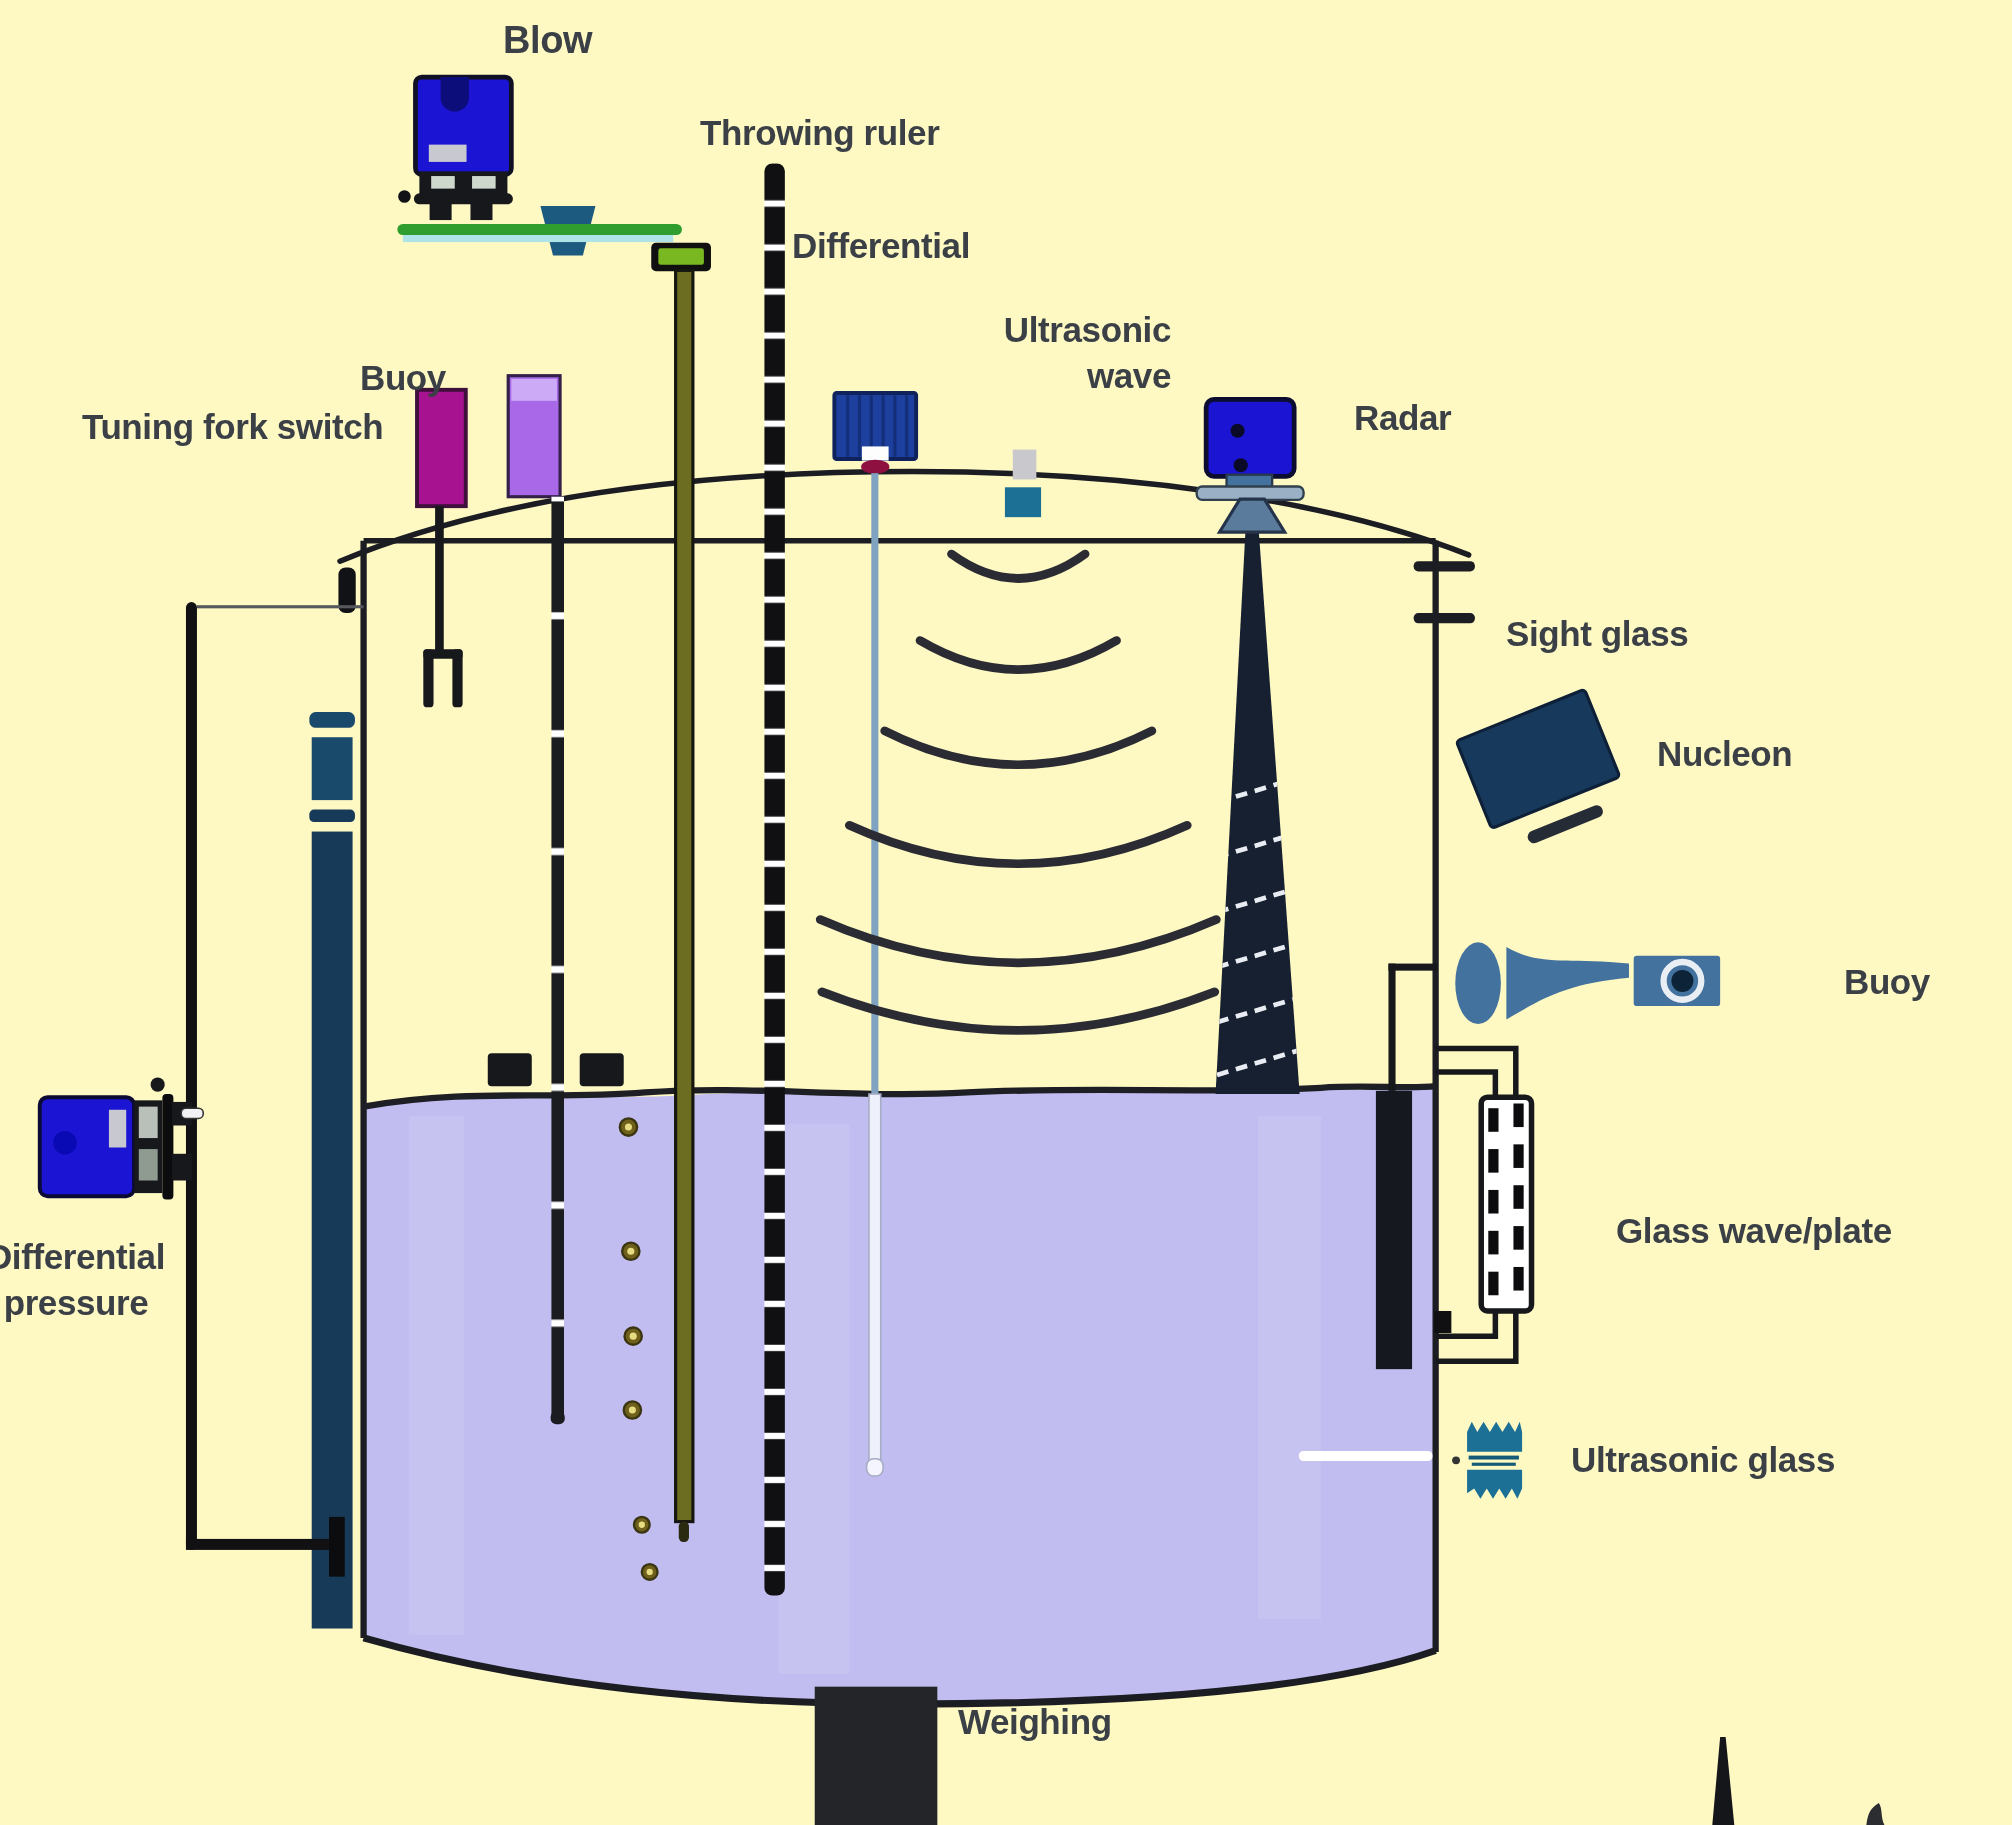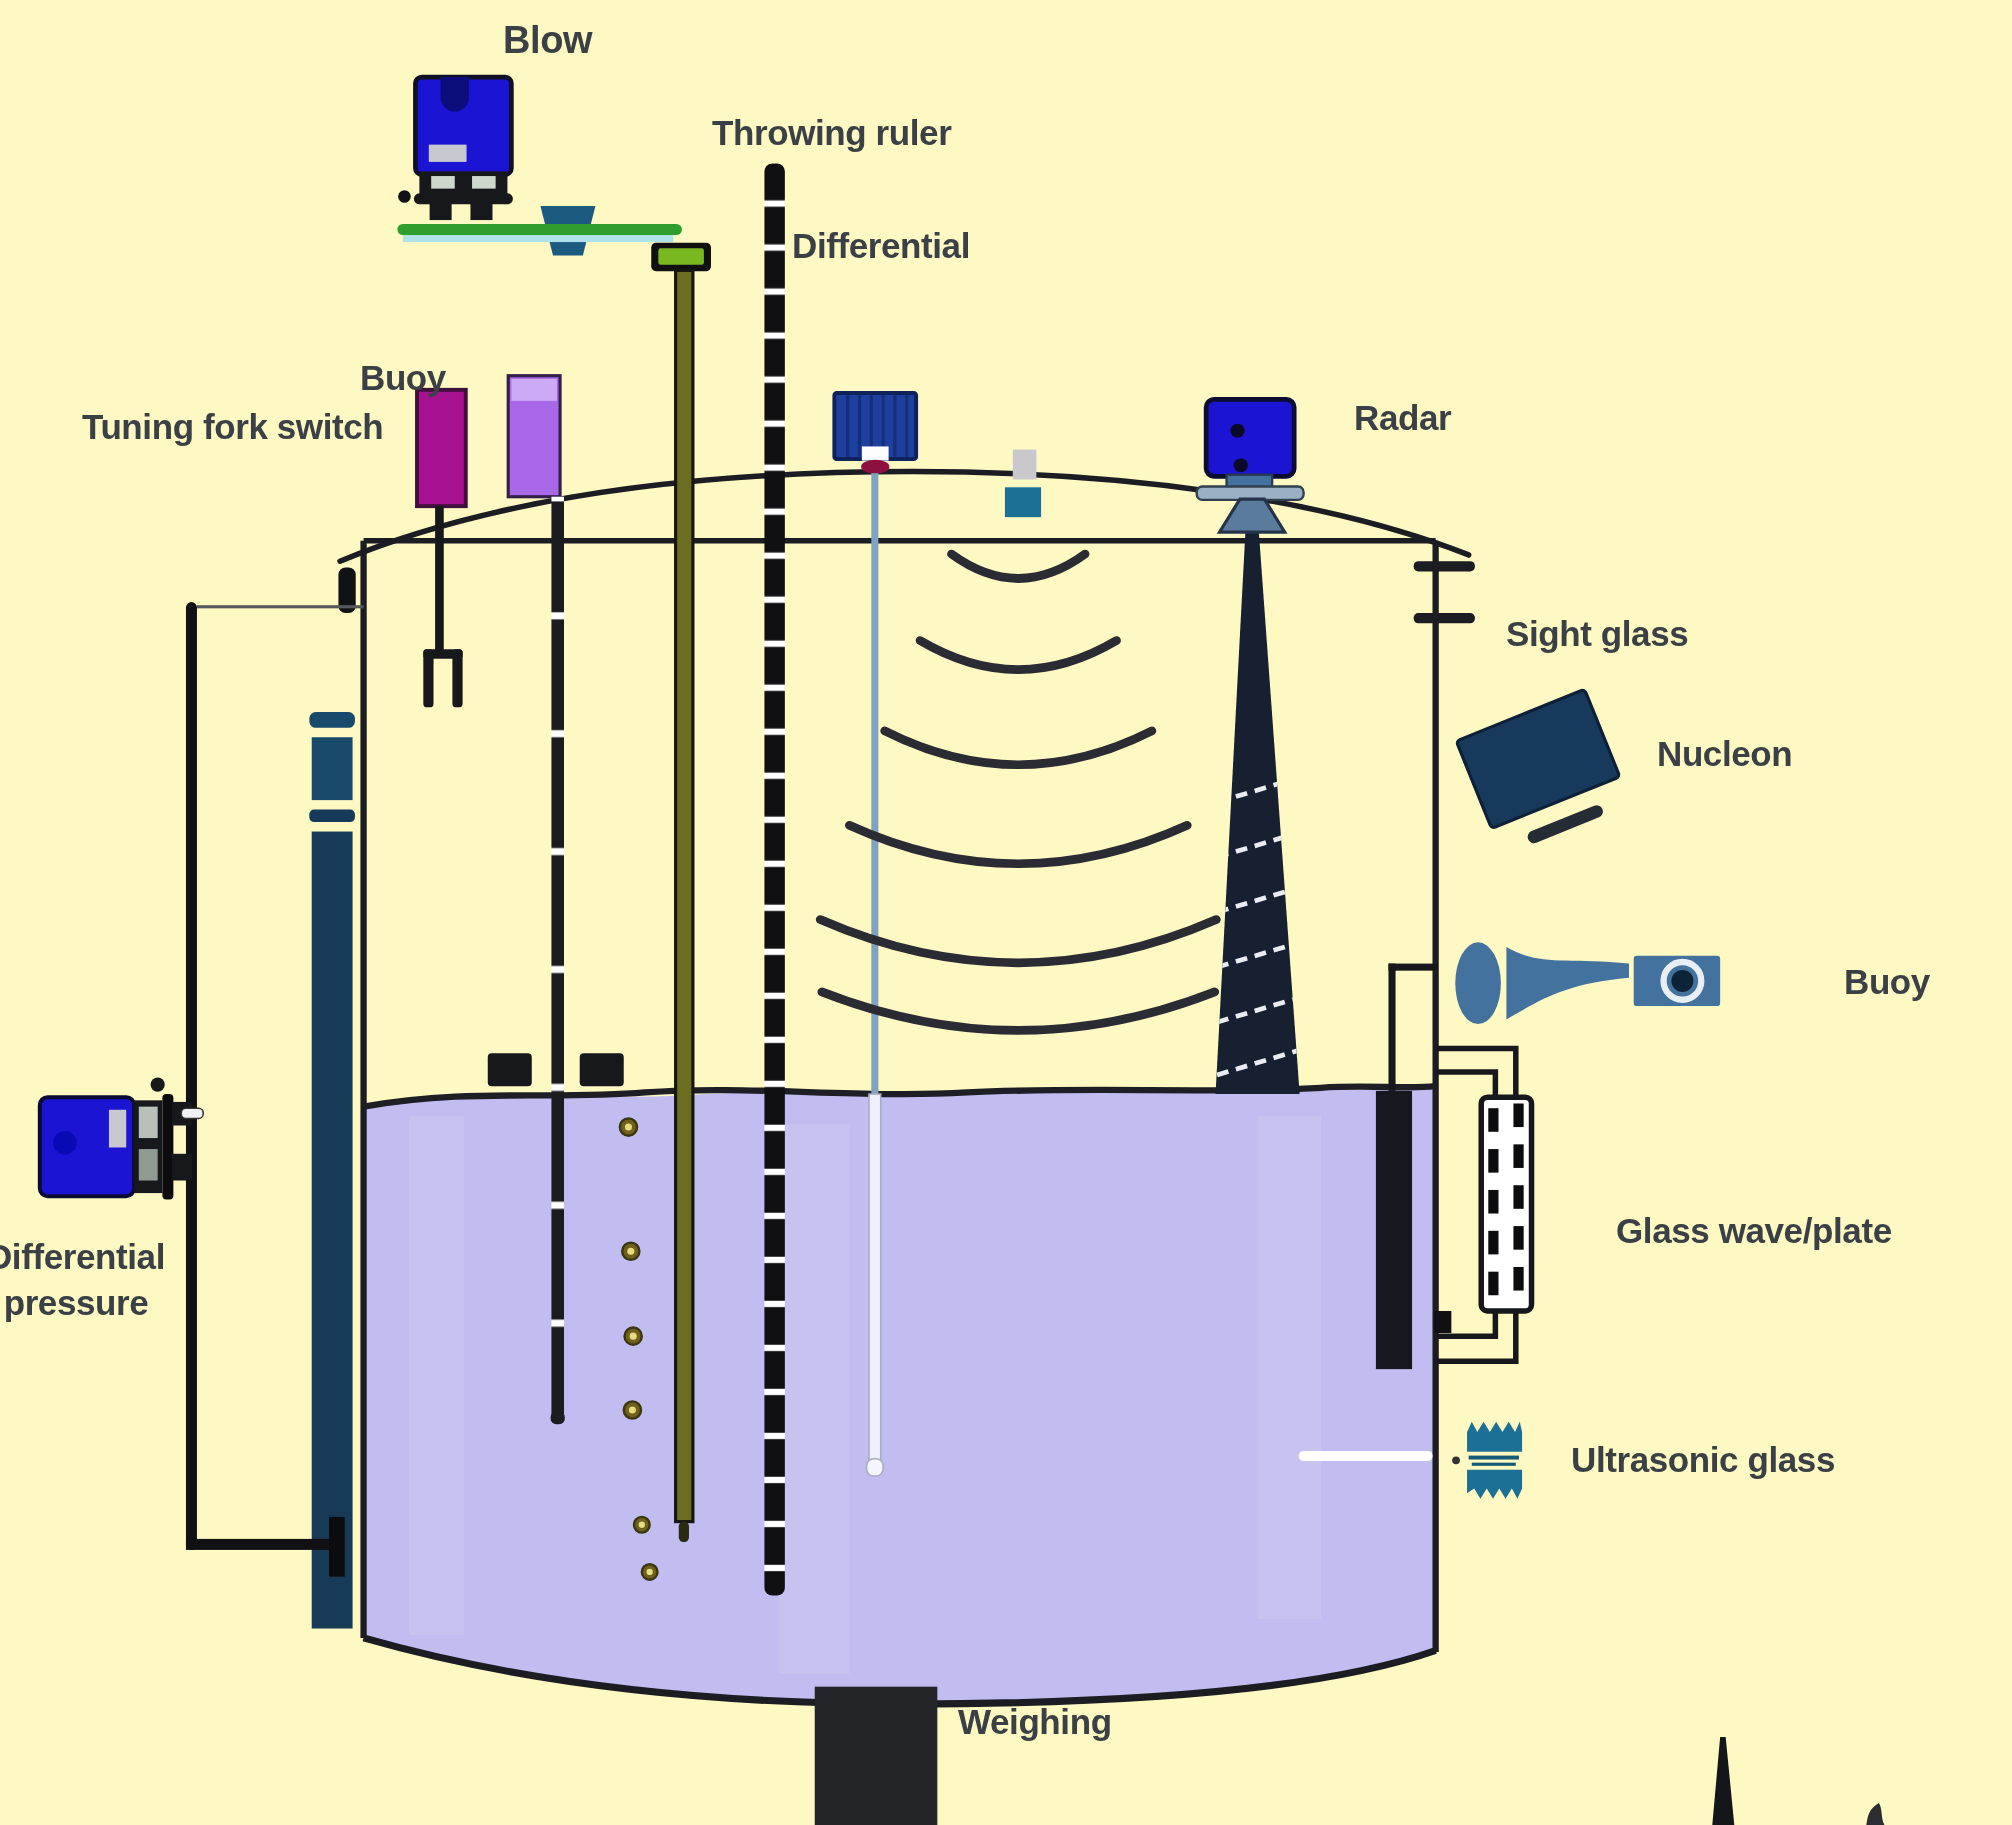--- a/index.html
+++ b/index.html
@@ -243,22 +243,23 @@
 
   <rect x="1036" y="2146" width="156" height="176" fill="#232528"></rect>
 
   <g>
     <polygon points="2178,2322 2188,2210 2195,2210 2206,2322" fill="#15161a"></polygon>
     <path d="M2374,2322 C2376,2306 2380,2300 2390,2294 C2395,2302 2392,2312 2397,2322 Z" fill="#2b2d31"></path>
   </g>
 </svg>
 
 <div class="lbl" style="left:503px;top:15.7px;font-size:38px;">Blow</div>
-<div class="lbl" style="left:700px;top:110px;margin-left:12px;">Throwing ruler</div>
+<div class="lbl" style="left:700px;top:110px;">Throwing ruler</div>
 <div class="lbl" style="left:792px;top:223px;">Differential</div>
+<div class="lbl wrap" style="left:943px;top:307px;width:228px;text-align:right;">Ultrasonic wave</div>
 <div class="lbl" style="left:1354px;top:395px;">Radar</div>
 <div class="lbl" style="left:82px;top:404px;text-align:center;">Tuning fork switch</div>
 <div class="lbl" style="left:360px;top:355px;">Buoy</div>
 <div class="lbl" style="left:1506px;top:579px;margin-top:32px;">Sight glass</div>
 <div class="lbl" style="left:1657px;top:731px;">Nucleon</div>
 <div class="lbl" style="left:1844px;top:959px;">Buoy</div>
 <div class="lbl" style="left:1616px;top:1208px;">Glass wave/plate</div>
 <div class="lbl" style="left:1571px;top:1437px;">Ultrasonic glass</div>
 <div class="lbl wrap" style="left:-42px;top:1234px;width:236px;text-align:center;">Differential pressure</div>
 <div class="lbl" style="left:958px;top:1699px;">Weighing</div>

